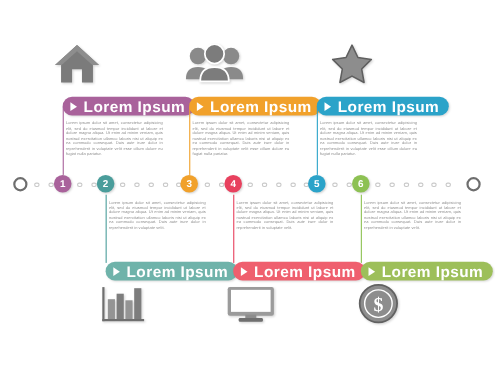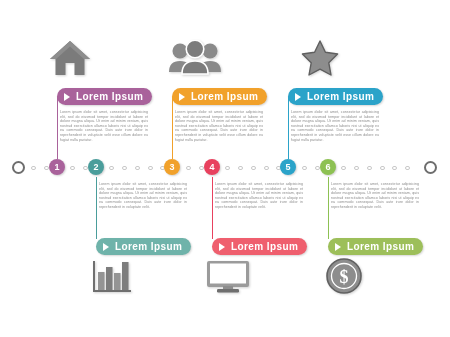--- a/index.html
+++ b/index.html
@@ -26,21 +26,21 @@
   .pill .tri {
     width:0; height:0;
     border-top:4px solid transparent;
     border-bottom:4px solid transparent;
     border-left:6px solid #ffffff;
     margin-right:6px;
     flex:0 0 auto;
   }
   .pill .pill-label {
     color:#ffffff;
-    font-size:10px;
+    font-size:14px;
     font-weight:bold;
     letter-spacing:0.4px;
     white-space:nowrap;
     line-height:1;
   }
 
   
   .body-text {
     position:absolute;
     font-size:3.6px;

